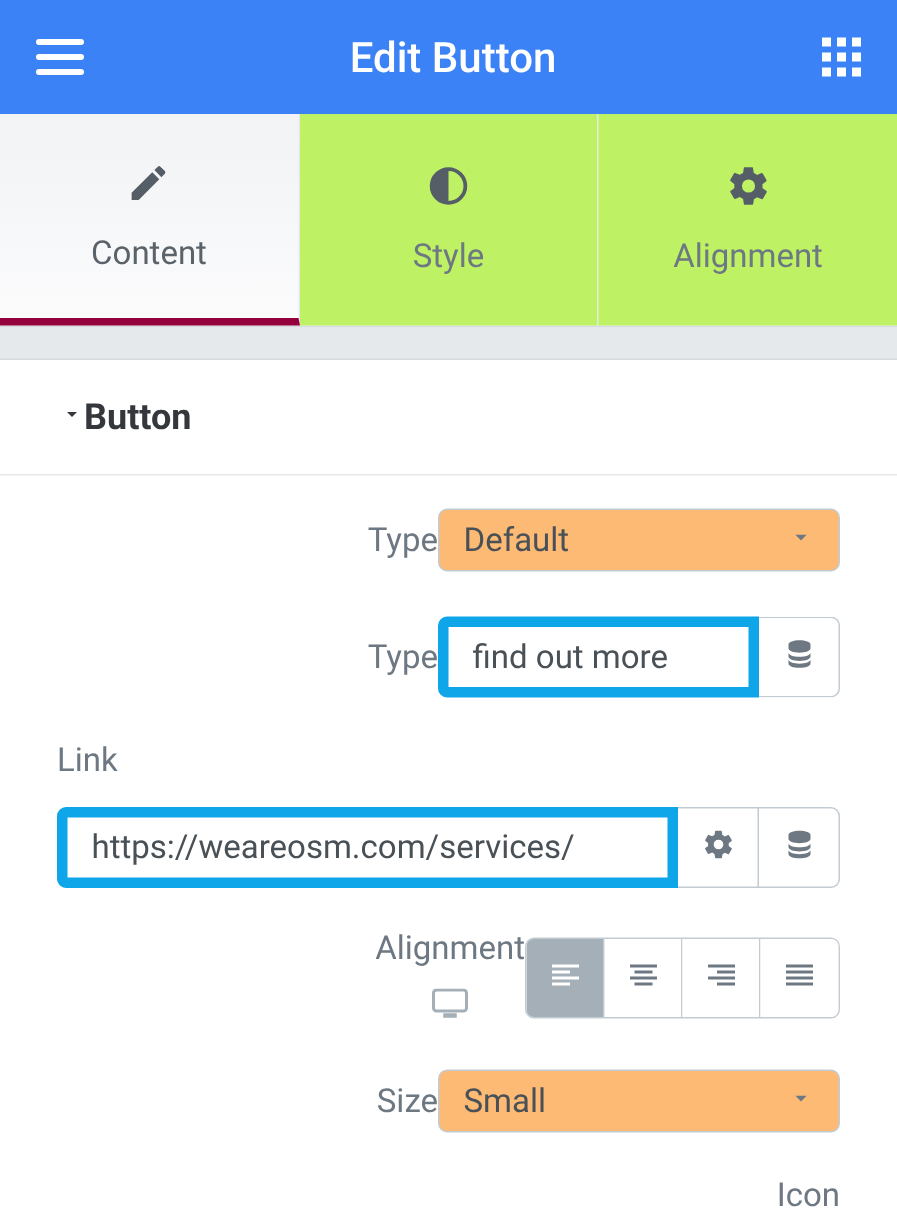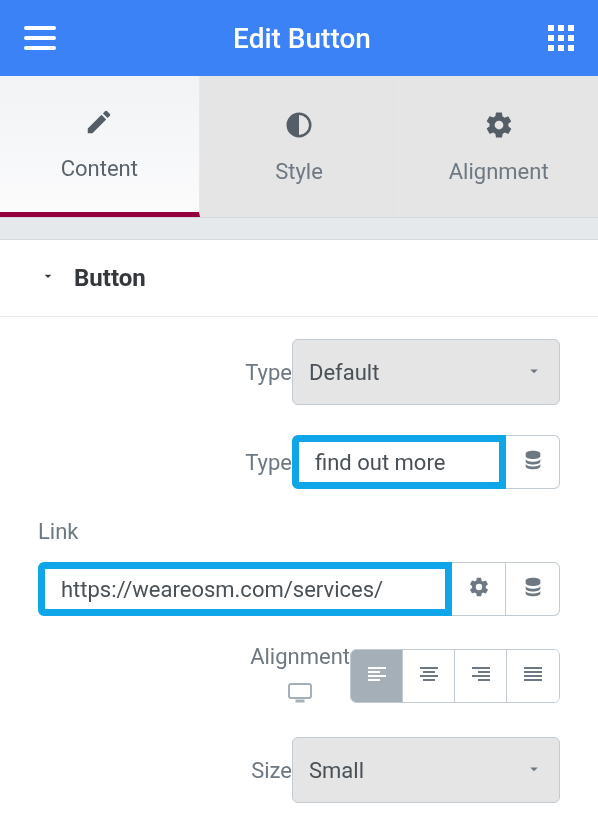--- a/index.html
+++ b/index.html
@@ -36,36 +36,36 @@
   }
   .dots div { background: #fff; }
 
   .tabs {
     display: flex; height: 142px; border-bottom: 1px solid #d5dadf;
   }
   .tab {
     flex: 1; display: flex; flex-direction: column; align-items: center; justify-content: center;
     gap: 14px; cursor: pointer; font-size: 22px; color: #6d7882;
     border-right: 1px solid #e6e9ec;
-    background: #e5e5e5;
+    background: #bef264;
   }
   .tab:last-child { border-right: none; }
   .tab.active {
     background: linear-gradient(to bottom,#f1f3f5,#fbfbfc);
     border-bottom: 5px solid #93003c;
     color: #5a636a;
   }
   .tab svg { width: 30px; height: 30px; fill: #555d66; }
 
   .spacer-bar {
     height: 22px; background: #e6e9ec; border-bottom: 1px solid #d5dadf;
   }
 
   .section-header {
-    display: flex; align-items: center; gap: 18px;
+    display: flex; align-items: center; 
     padding: 24px 38px 24px 40px;
     border-bottom: 1px solid #e6e9ec;
     cursor: pointer;
   }
   .section-header .caret svg { width: 16px; height: 16px; fill: #34383c; }
   .section-title { font-size: 24px; font-weight: 700; color: #34383c; }
 
   .fields { padding: 22px 38px 0 38px; }
 
   .field-row {
@@ -74,24 +74,24 @@
   }
   .field-row.stacked { display: block; margin-bottom: 28px; }
   .field-label {
     font-size: 22px; color: #6d7882;
   }
   .field-label-wrap {
     display:flex; align-items:center; gap:14px;flex-direction:column;
   }
 
   .select, .text-input {
-    height: 66px;
+    height: 42px;
     border: 1px solid #c2cbd2;
     border-radius: 6px;
-    background: #e5e5e5;
+    background: #fdba74;
     font-size: 22px;
     color: #495157;
     padding: 0 16px;
     display: flex; align-items: center; justify-content: space-between;
   }
   .select { width: 268px; cursor: pointer; }
   .select .sel-caret svg { width: 18px; height: 18px; fill: #6d7882; }
 
   .input-group {
     display: flex; width: 268px;

